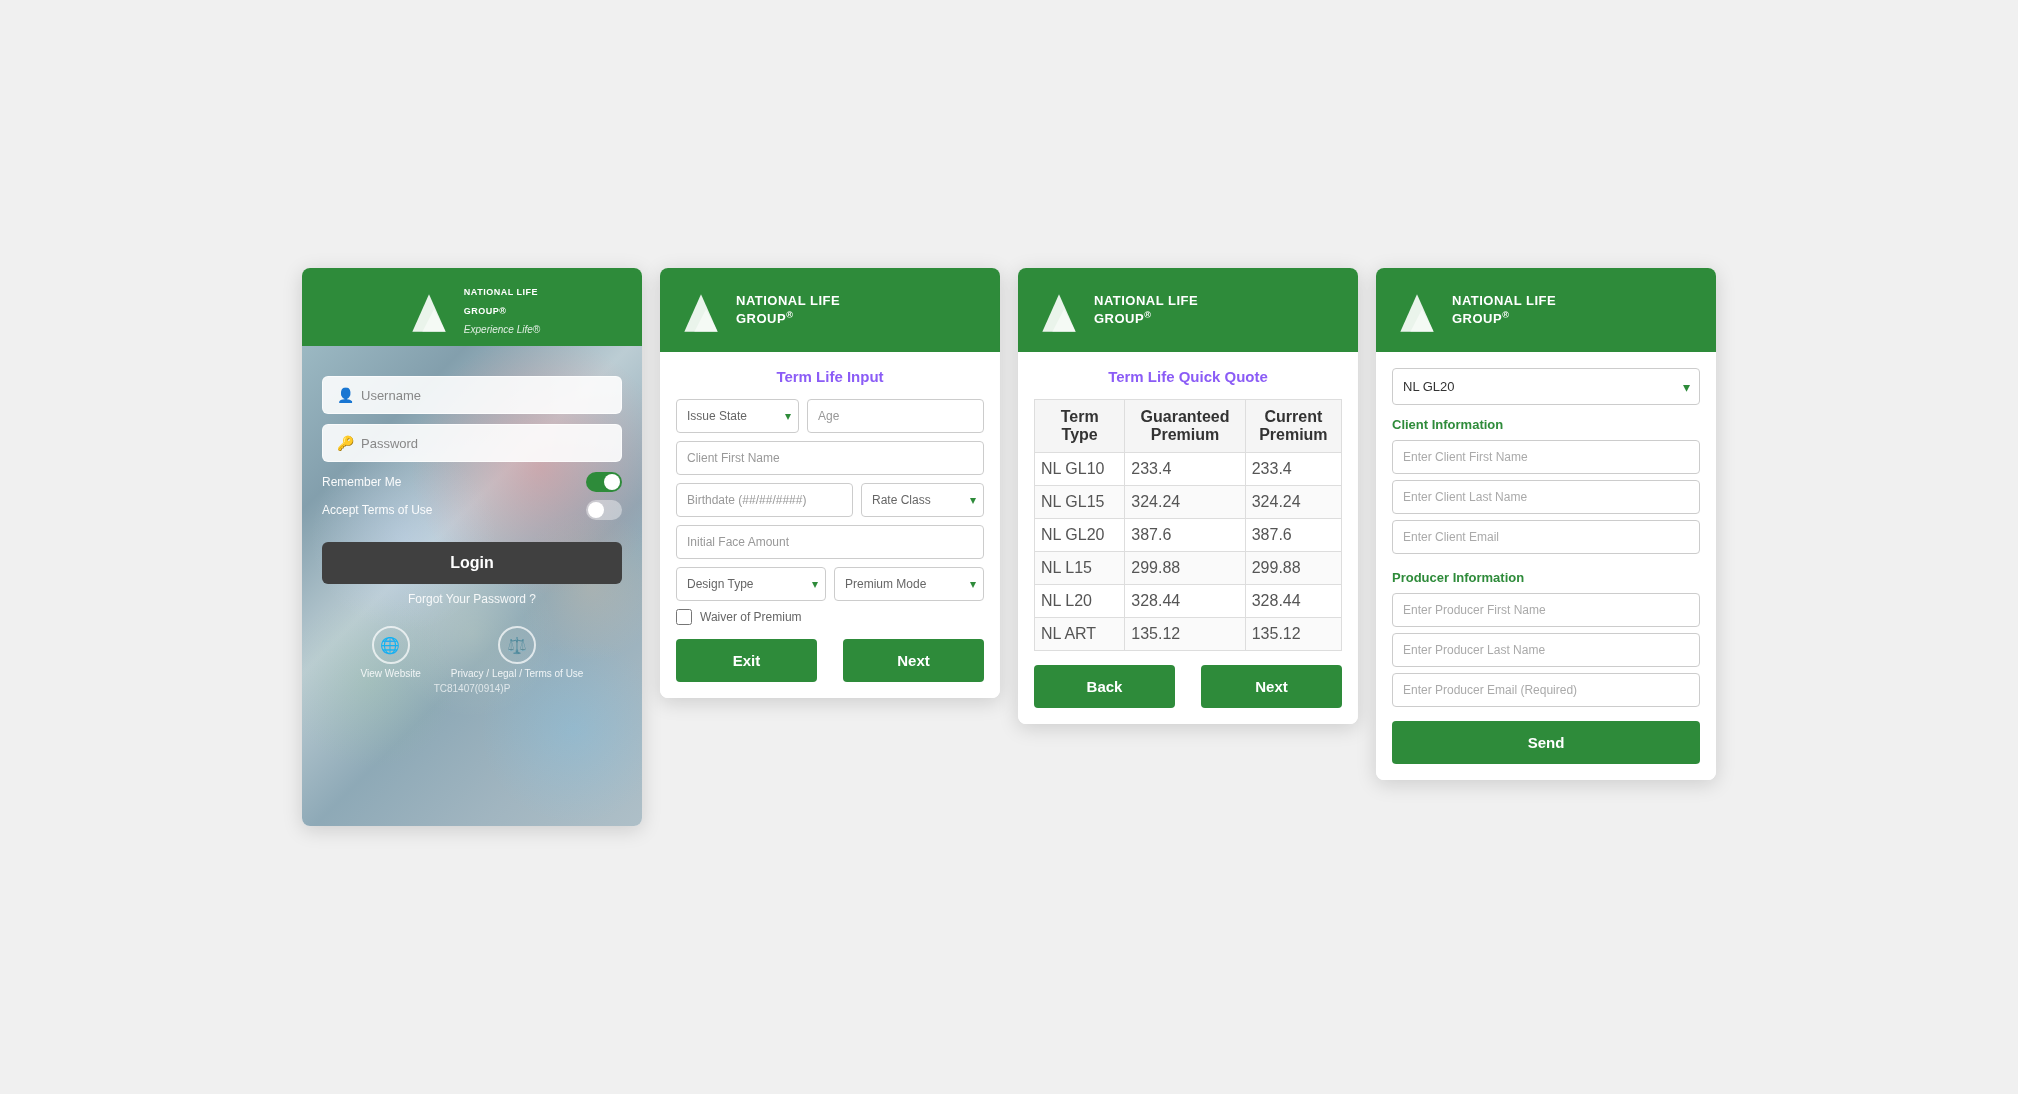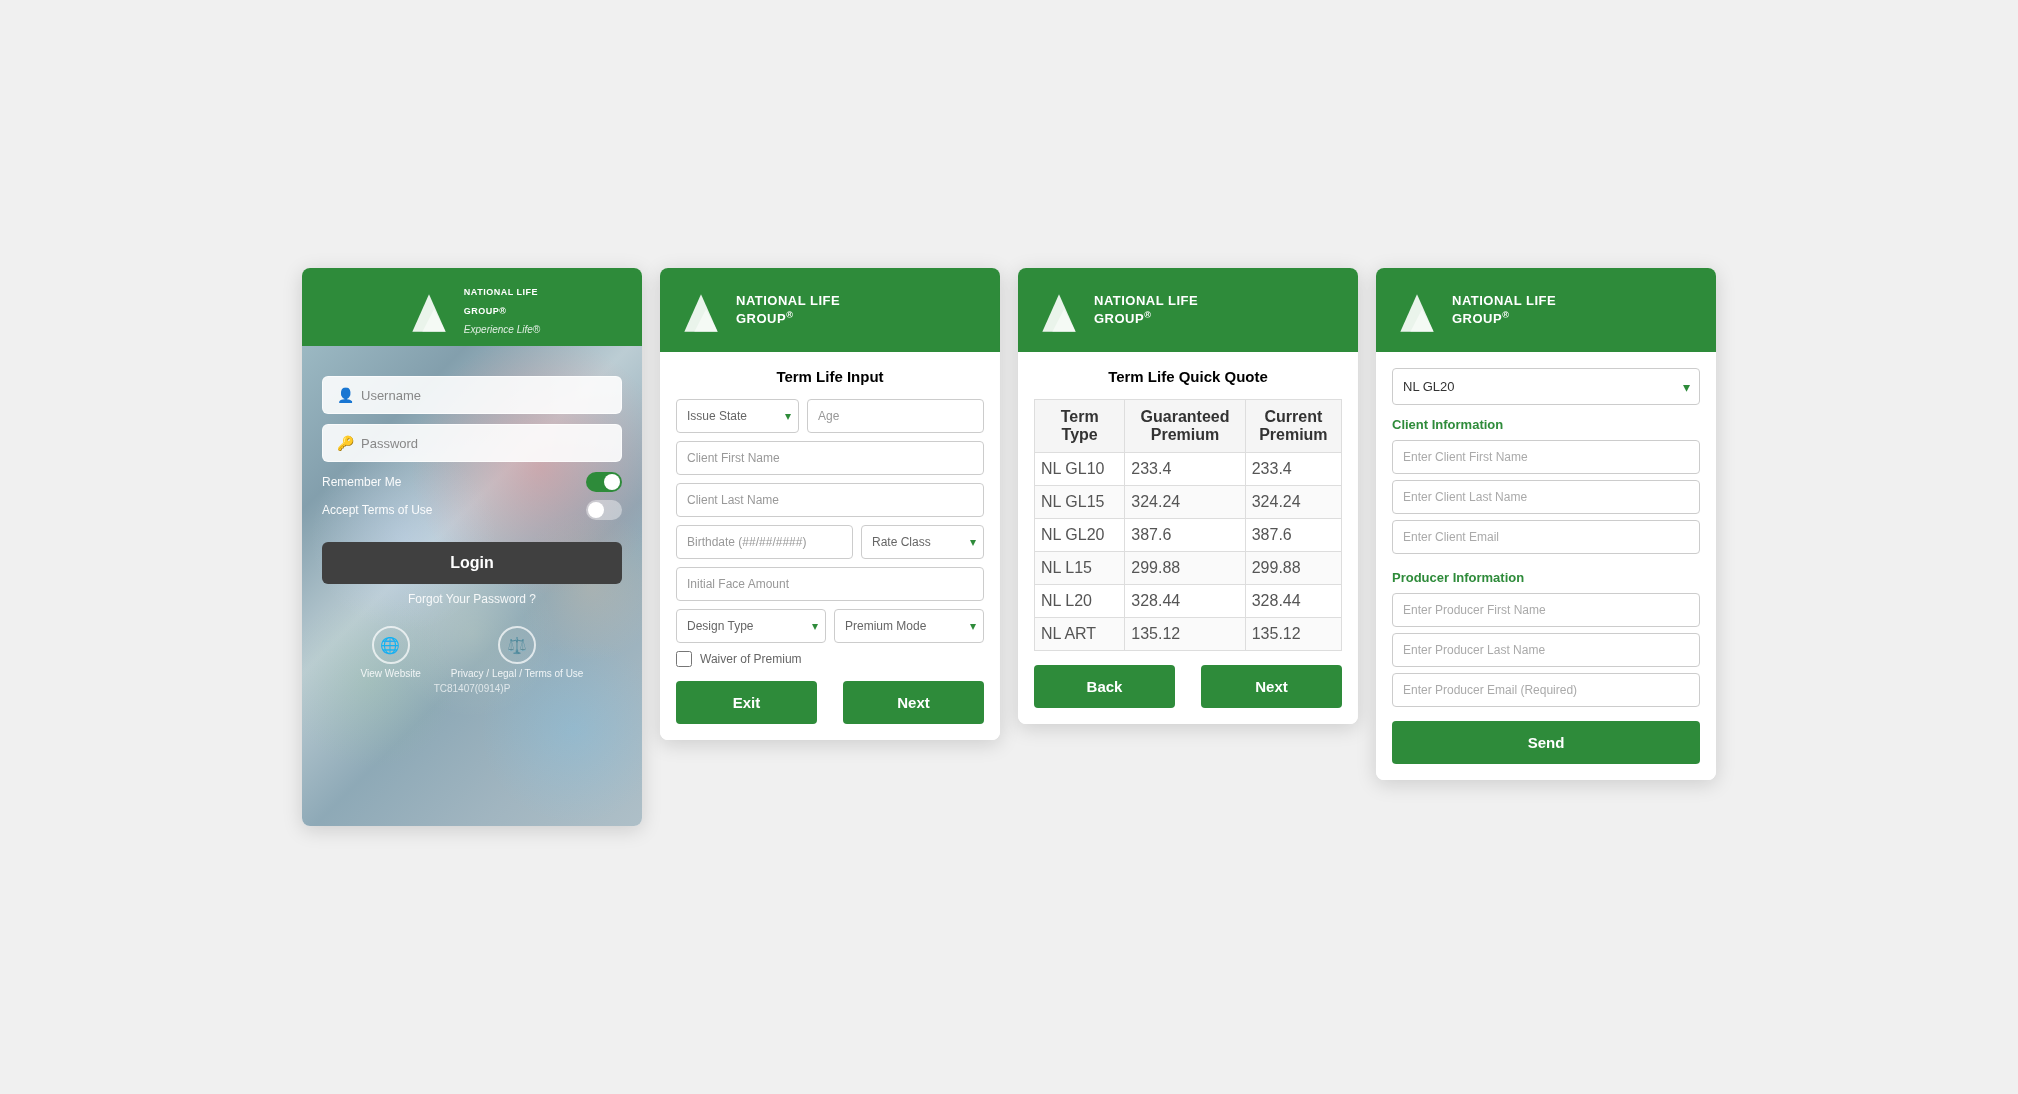--- a/index.html
+++ b/index.html
@@ -210,21 +210,21 @@
       color: rgba(255,255,255,0.7);
       padding-bottom: 10px;
     }
 
     
     .screen-body {
       padding: 16px 16px 16px;
       background: #fff;
     }
     .screen-title {
-      color: #000000;
+      color: #8b5cf6;
       font-size: 15px;
       font-weight: bold;
       text-align: center;
       margin-bottom: 14px;
     }
     .form-row {
       display: flex;
       gap: 8px;
       margin-bottom: 8px;
     }
@@ -464,23 +464,20 @@
       <div class="form-row">
         <div class="form-select-wrapper">
           <select>
             <option>Issue State</option>
           </select>
         </div>
         <input class="form-field" type="text" placeholder="Age" style="">
       </div>
       <div class="form-row">
         <input class="form-field" type="text" placeholder="Client First Name" style="">
-      </div>
-      <div class="form-row">
-        <input class="form-field" type="text" placeholder="Client Last Name" style="">
       </div>
       <div class="form-row">
         <input class="form-field" type="text" style="flex: 1.2 1 0%;" placeholder="Birthdate (##/##/####)">
         <div class="form-select-wrapper">
           <select>
             <option>Rate Class</option>
           </select>
         </div>
       </div>
       <div class="form-row">

